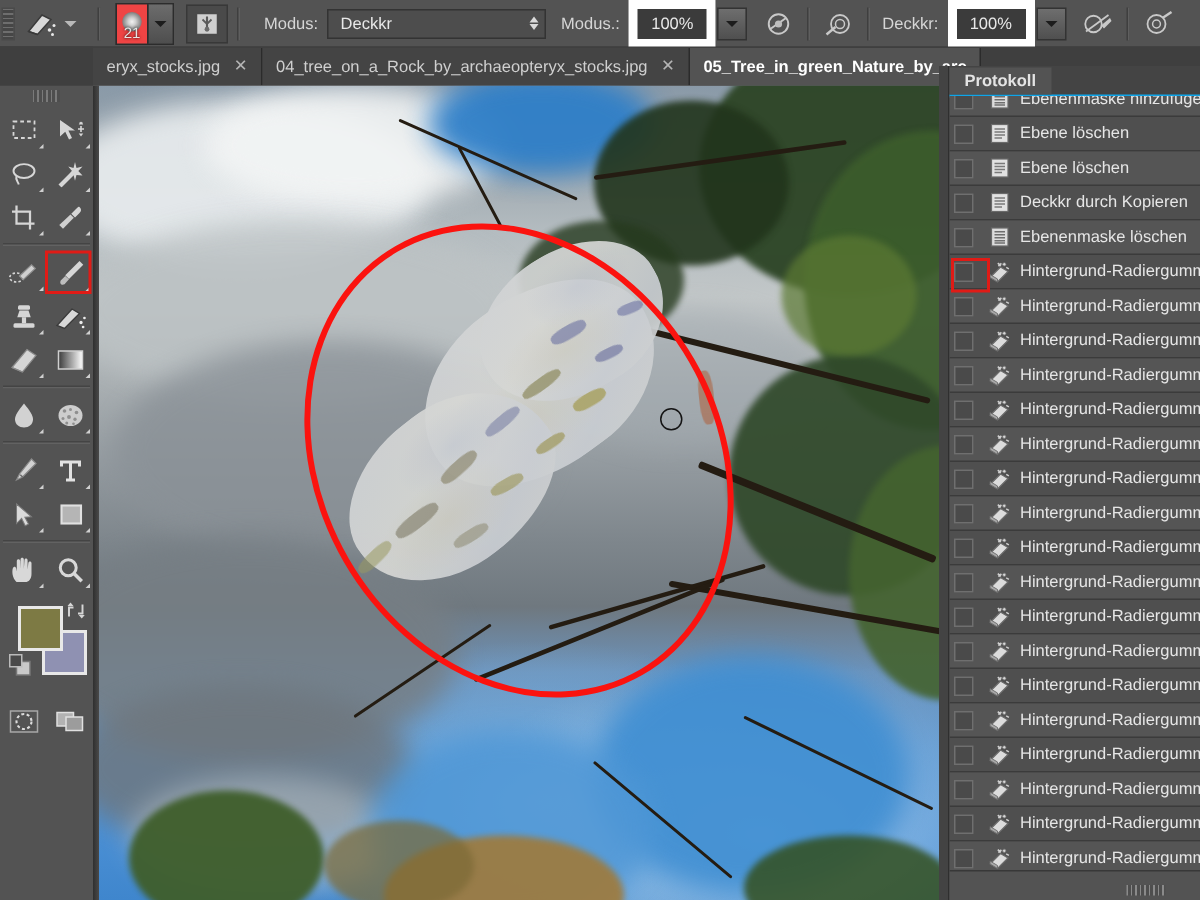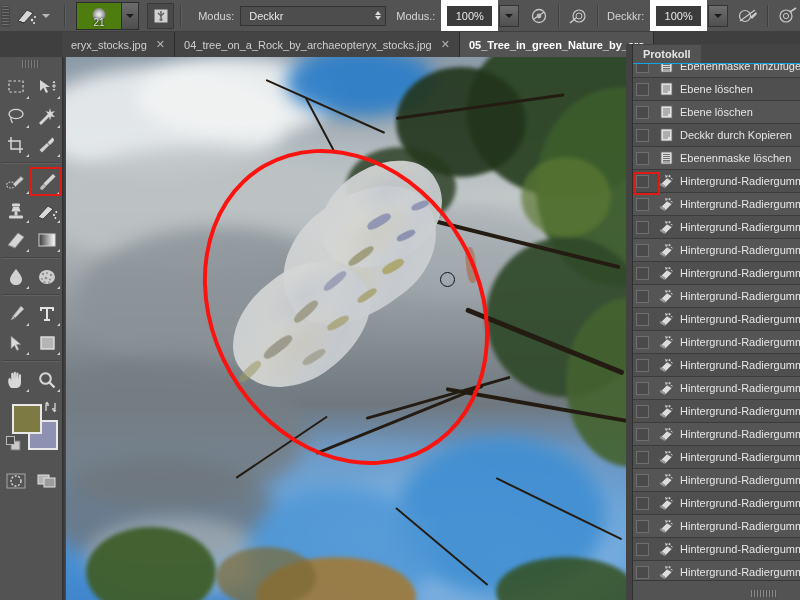--- a/index.html
+++ b/index.html
@@ -30,21 +30,21 @@
            border-right:1px solid #5f5f5f;}
   .tri-down{
     width:0;height:0;border-left:4px solid transparent;border-right:4px solid transparent;
     border-top:4px solid #b9b9b9;margin:0 8px 0 2px;
   }
   .brush-box{
     display:flex;align-items:stretch;height:26px;margin-left:4px;
     border:1px solid #2c2c2c;background:#3b3b3b;
   }
   .brush-thumb{
-    width:44px;position:relative;background:#4d7c0f;
+    width:20px;position:relative;background:#ef4444;
     display:flex;align-items:flex-end;justify-content:center;
   }
   .brush-dot{
     position:absolute;left:50%;top:5px;transform:translateX(-50%);
     width:13px;height:13px;border-radius:50%;
     background:radial-gradient(circle,#f2f2f2 0%,#cfcfcf 28%,#8d8d8d 62%,#4a4a4a 100%);
   }
   .brush-size{
     position:relative;z-index:2;font-size:10px;color:#e6e6e6;
     line-height:11px;padding-bottom:1px;text-shadow:0 0 2px #000;

